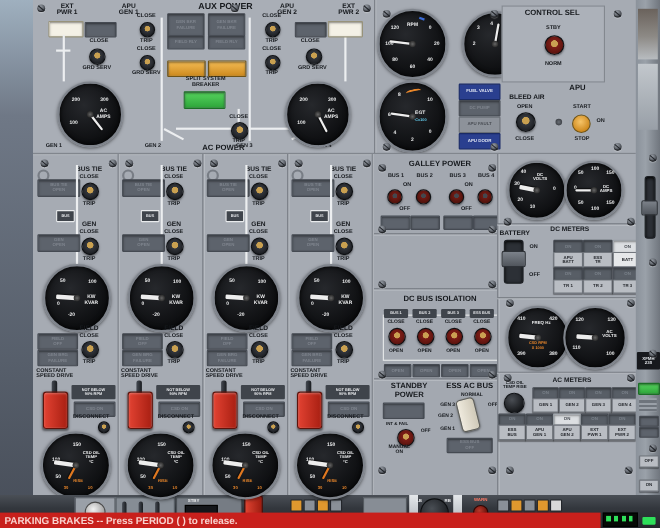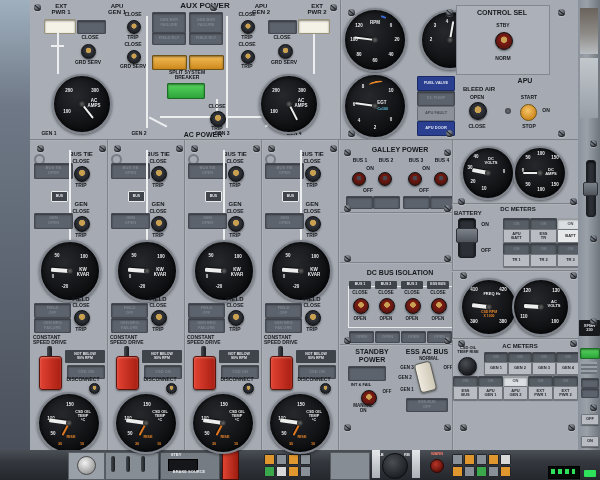--- a/index.html
+++ b/index.html
@@ -589,20 +589,21 @@
   <div class="minisq mq-white" style="left:500px;top:454px"></div>
   <div class="minisq mq-amber" style="left:452px;top:466px"></div>
   <div class="minisq mq-gray" style="left:464px;top:466px"></div>
   <div class="minisq mq-green" style="left:476px;top:466px"></div>
   <div class="minisq mq-gray" style="left:488px;top:466px"></div>
   <div class="minisq mq-amber" style="left:500px;top:466px"></div>
   <div class="a" style="left:548px;top:466px;width:30px;height:11px;background:#060a06;border:1px solid #000"></div>
   <div class="a" style="left:551px;top:469px;width:24px;height:5px;background:repeating-linear-gradient(90deg,#2ee05a 0 4px,#060a06 4px 7px)"></div>
   <div class="a" style="left:584px;top:470px;width:12px;height:7px;background:#2ee05a;border-radius:1px"></div>
 
+  <div class="msgbar">PARKING BRAKES -- Press PERIOD ( ) to release.</div>
 
 <div class="gencol" style="left: 108px;">
     <div class="a" style="left:3px;top:14px;width:7px;height:7px;border:2px solid #787d85;border-radius:50%"></div>
     <div class="a t s6" style="left:28px;top:11px;width:44px">BUS TIE</div>
     <div class="a t s5" style="left:32px;top:19px;width:36px">CLOSE</div>
     <div class="knob" style="left:43px;top:26px;width:14px;height:14px"></div>
     <div class="a t s5" style="left:32px;top:43px;width:36px">TRIP</div>
     <div class="a ann" style="left:3px;top:23px;width:37px;height:14px">
       <div>
           <div>BUS TIE</div>

